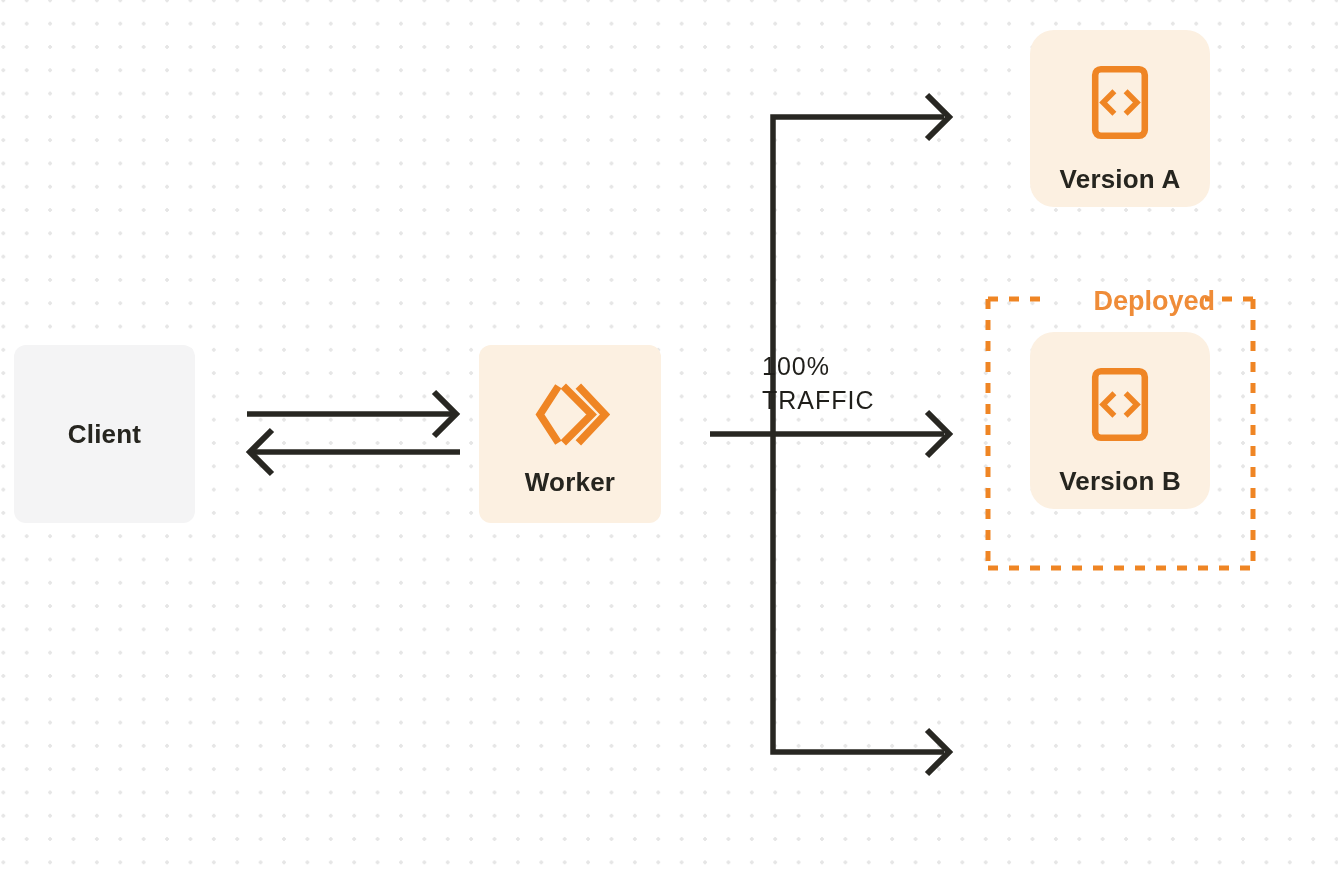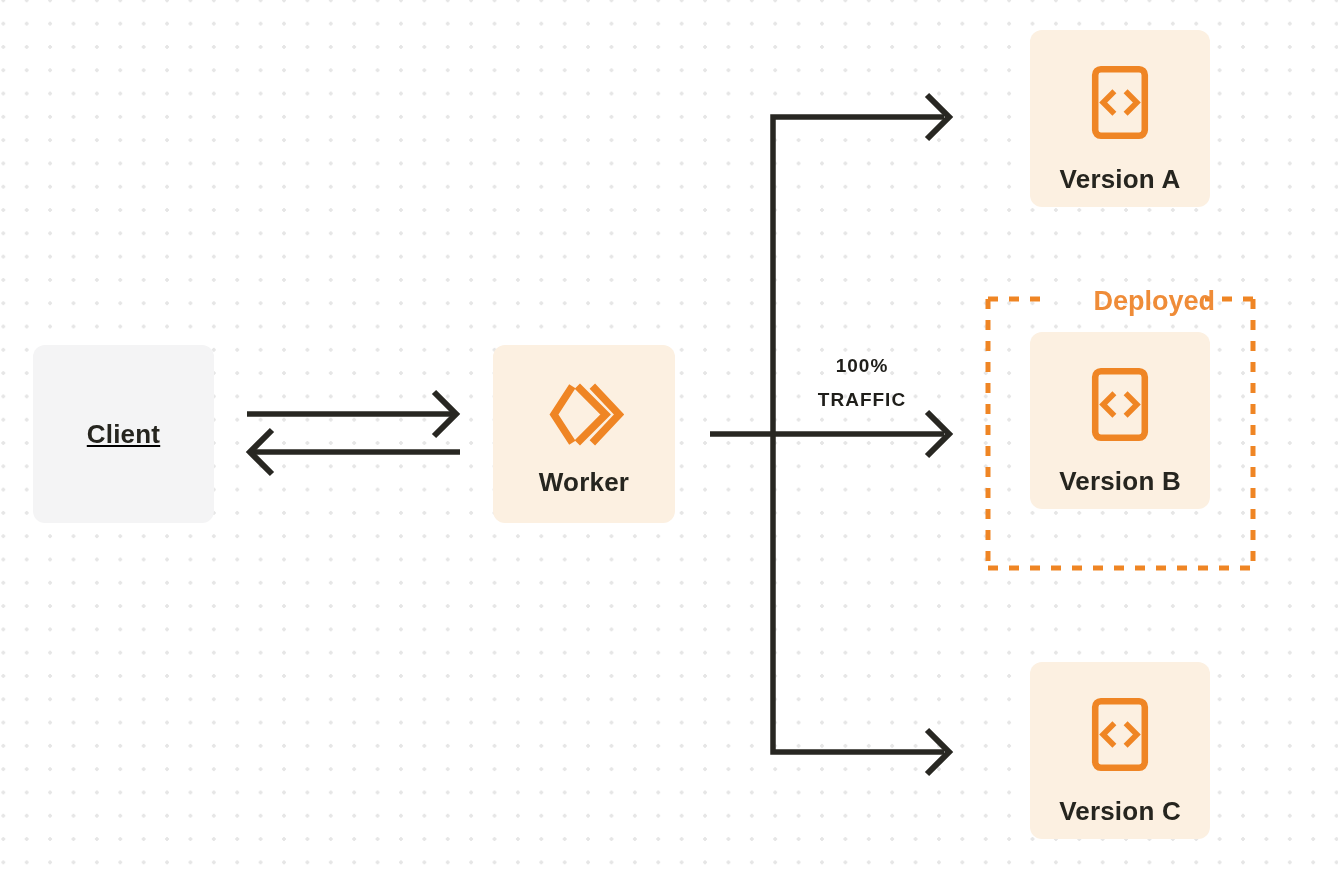--- a/index.html
+++ b/index.html
@@ -35,60 +35,60 @@
     box-sizing: border-box;
   }
   .node-label {
     font-size: 26px;
     font-weight: 700;
     color: #26251f;
     letter-spacing: 0.2px;
     white-space: nowrap;
   }
   .client-node {
-    left: 33px;
+    left: 14px;
     top: 345px;
     width: 181px;
     height: 178px;
     background: #f4f4f5;
-    text-decoration: underline;
   }
   .worker-node {
-    left: 493px;
+    left: 479px;
     top: 345px;
     width: 182px;
     height: 178px;
     background: #fcf0e1;
     gap: 16px;
     padding-top: 8px;
   }
   .version-node {
     left: 1030px;
     width: 180px;
     height: 177px;
     background: #fcf0e1;
     gap: 24px;
     padding-top: 23px;
+    border-radius: 24px;
   }
   .version-a { top: 30px; }
   .version-b { top: 332px; }
   .version-c { top: 662px; }
   .icon-wrap {
     display: flex;
     align-items: center;
     justify-content: center;
   }
   .traffic-label {
     position: absolute;
     left: 762px;
     top: 349px;
     width: 200px;
-    text-align: center;
-    font-size: 19px;
-    font-weight: 700;
+    text-align: left;
+    font-size: 25px;
+    font-weight: 400;
     color: #1f1e1a;
     line-height: 34px;
     letter-spacing: 1px;
   }
   .deployed-label {
     position: absolute;
     left: 1035px;
     top: 286px;
     width: 180px;
     text-align: right;
@@ -163,30 +163,20 @@
     <div class="icon-wrap">
       <svg width="58" height="75" viewBox="0 0 62 80" fill="none" stroke="#ef8524">
         <rect x="4.5" y="4.5" width="53" height="71" rx="6" stroke-width="7"></rect>
         <polyline points="25,28 13,40 25,52" stroke-width="6" stroke-linejoin="miter"></polyline>
         <polyline points="37,28 49,40 37,52" stroke-width="6" stroke-linejoin="miter"></polyline>
       </svg>
     </div>
     <div class="node-label">Version B</div>
   </div>
 
-  <div class="node version-node version-c">
-    <div class="icon-wrap">
-      <svg width="58" height="75" viewBox="0 0 62 80" fill="none" stroke="#ef8524">
-        <rect x="4.5" y="4.5" width="53" height="71" rx="6" stroke-width="7"></rect>
-        <polyline points="25,28 13,40 25,52" stroke-width="6" stroke-linejoin="miter"></polyline>
-        <polyline points="37,28 49,40 37,52" stroke-width="6" stroke-linejoin="miter"></polyline>
-      </svg>
-    </div>
-    <div class="node-label">Version C</div>
-  </div>
 
   <div class="traffic-label">
     <div>100%</div>
     <div>TRAFFIC</div>
   </div>
 
   <div class="deployed-label">Deployed</div>
 
 </div>
 

